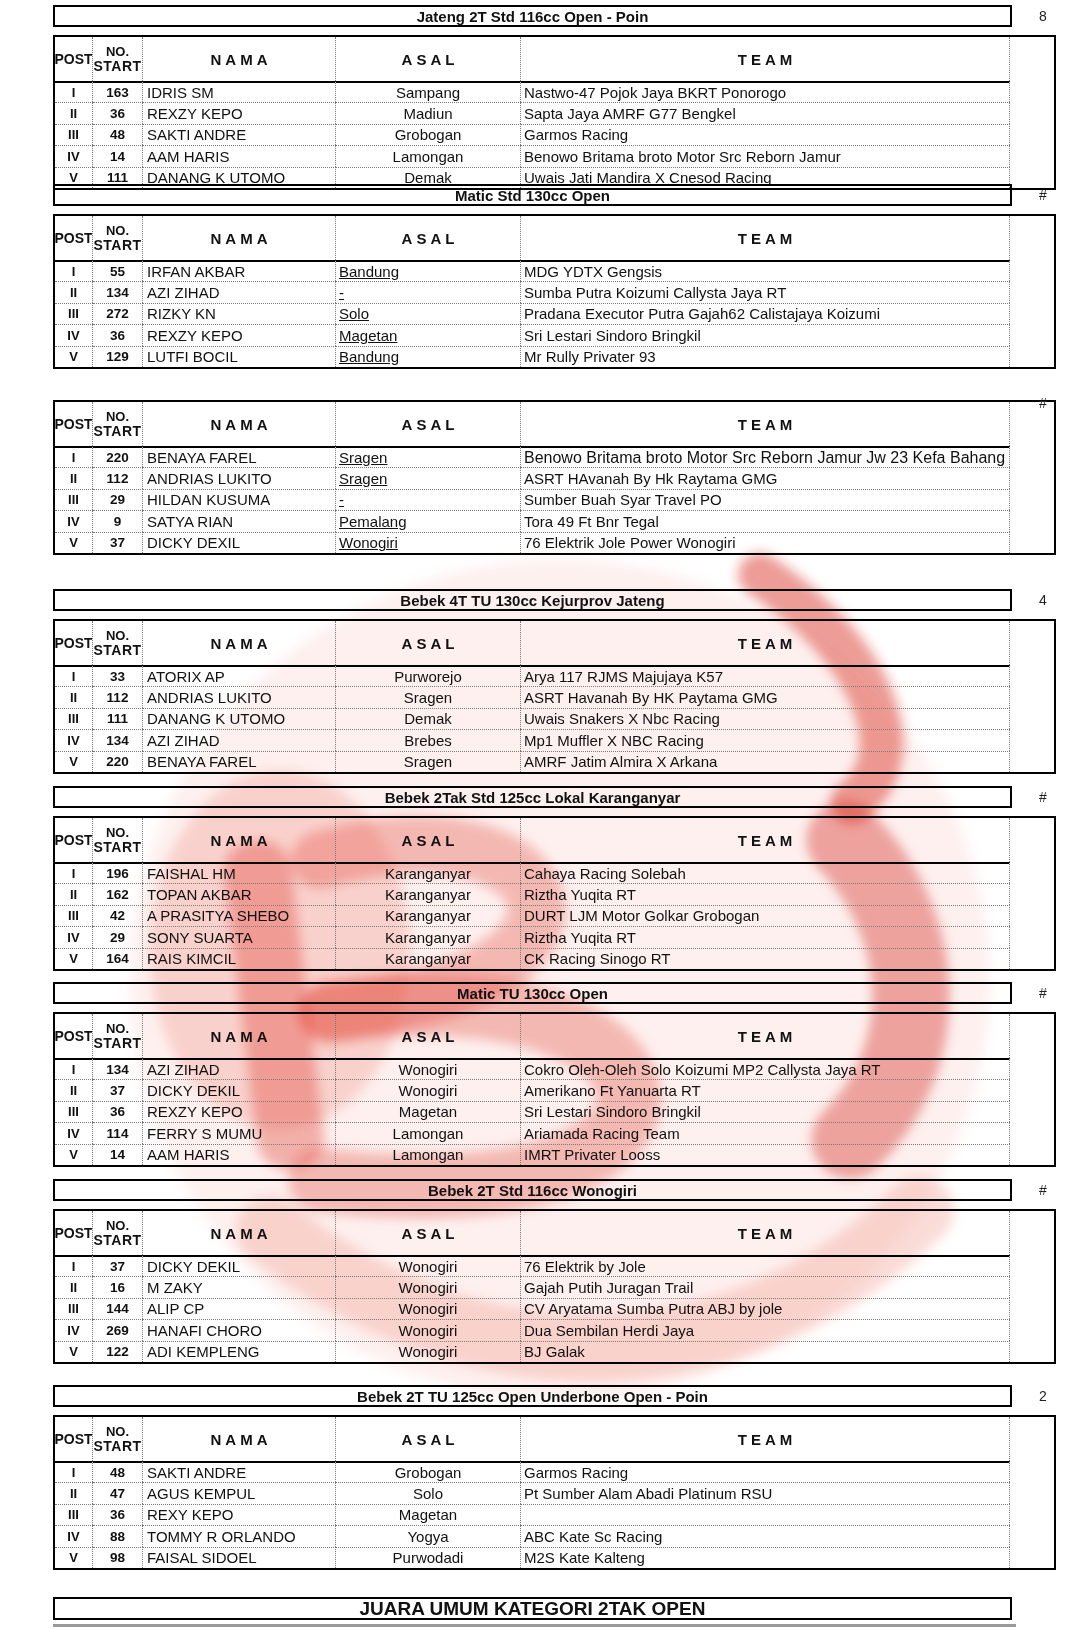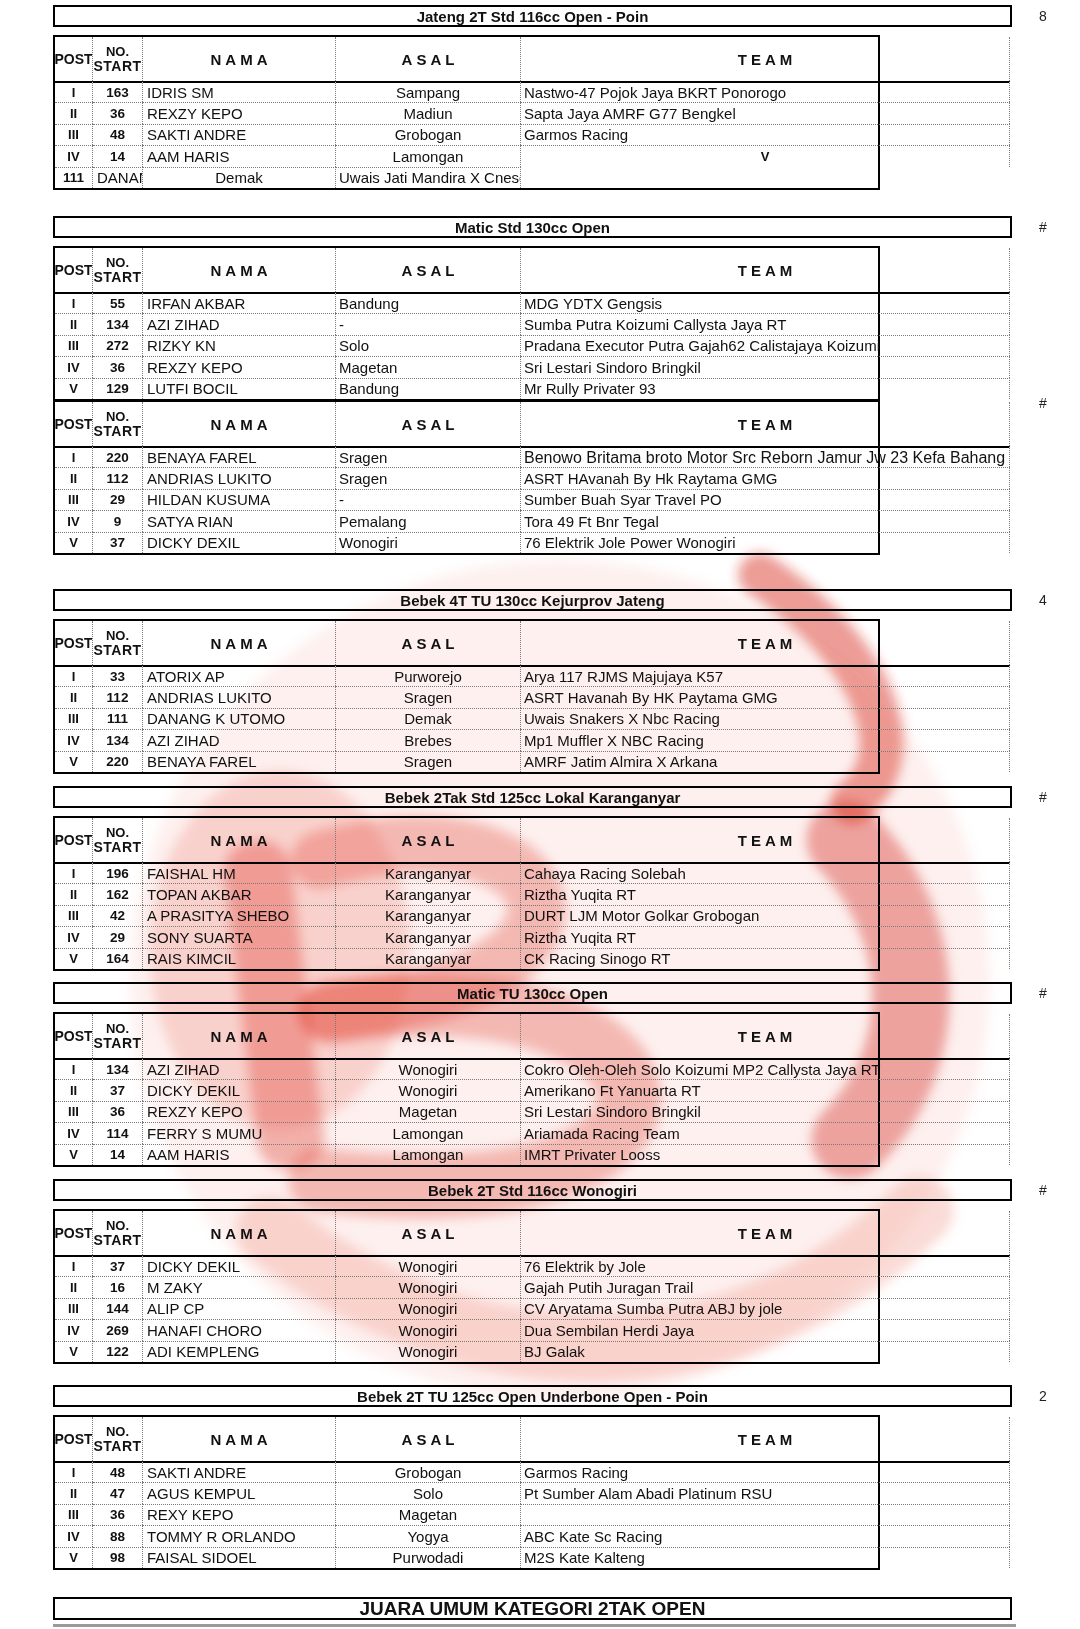--- a/index.html
+++ b/index.html
@@ -13,21 +13,21 @@
   .title-bar{
     box-sizing:border-box;width:959px;height:22px;border:2px solid #000;
     display:flex;align-items:center;justify-content:center;
     font-weight:bold;font-size:15px;white-space:nowrap;background:transparent;
   }
   .page-ref{
     position:absolute;left:975px;top:0;width:30px;height:22px;
     display:flex;align-items:center;justify-content:center;font-size:14px;color:#222;
   }
   .grid{
-    box-sizing:border-box;margin-top:8px;width:827px;border:2px solid #000;
+    box-sizing:border-box;margin-top:8px;width:1003px;border:2px solid #000;
     display:grid;
     grid-template-columns:38px 50px 193px 185px 489px 36px;
     grid-template-rows:44px repeat(5,21.4px);
     background:transparent;
   }
   .cell{
     box-sizing:border-box;display:flex;align-items:center;
     overflow:hidden;white-space:nowrap;
   }
   .vline{border-right:1px dotted #7a7a7a;}
@@ -36,21 +36,21 @@
   .h-no{flex-direction:column;justify-content:center;align-items:center;font-weight:bold;font-size:13px;line-height:15px;}
   .h-no .l2{font-size:14px;letter-spacing:0.5px;}
   .h-big{justify-content:center;font-weight:bold;font-size:15px;letter-spacing:4px;text-indent:4px;}
   .r-first{border-top:2px solid #000;}
   .r-next{border-top:1px dotted #7a7a7a;}
   .c-pos{justify-content:center;font-weight:bold;font-size:13px;}
   .c-no{justify-content:center;font-weight:bold;font-size:13.5px;}
   .c-nama{padding-left:4px;font-size:15px;}
   .c-asal{font-size:15px;}
   .asal-center .c-asal{justify-content:center;}
-  .asal-left .c-asal{justify-content:flex-start;padding-left:3px;}
+  .asal-left .c-asal{justify-content:flex-start;padding-left:3px;text-decoration:underline;}
   .c-team{padding-left:3px;font-size:15px;}
   .c-team.small{font-size:16px;}
   .footer-bar{
     position:absolute;left:53px;top:1597px;z-index:1;
     box-sizing:border-box;width:959px;height:23px;border:2px solid #000;
     display:flex;align-items:center;justify-content:center;
     font-weight:bold;font-size:19px;background:transparent;
   }
   .bottom-line{
     position:absolute;left:53px;top:1624px;width:963px;height:3px;
@@ -110,30 +110,31 @@
   <div class="cell vline c-pos r-next">III</div>
   <div class="cell vline c-no r-next">48</div>
   <div class="cell vline c-nama r-next">SAKTI ANDRE</div>
   <div class="cell vline c-asal r-next">Grobogan</div>
   <div class="cell vline c-team r-next">Garmos Racing</div>
 
   <div class="cell vline c-pos r-next">IV</div>
   <div class="cell vline c-no r-next">14</div>
   <div class="cell vline c-nama r-next">AAM HARIS</div>
   <div class="cell vline c-asal r-next">Lamongan</div>
+  <div class="cell vline c-team r-next">Benowo Britama broto Motor Src Reborn Jamur</div>
 
   <div class="cell vline c-pos r-next">V</div>
   <div class="cell vline c-no r-next">111</div>
   <div class="cell vline c-nama r-next">DANANG K UTOMO</div>
   <div class="cell vline c-asal r-next">Demak</div>
   <div class="cell vline c-team r-next">Uwais Jati Mandira X Cnesod Racing</div>
 </div>
   </div>
 
-  <div class="block" style="top: 216px;">
+  <div class="block" style="top: 184px;">
     <div class="title-bar">
       <span>Matic Std 130cc Open</span>
     </div>
     <div class="page-ref">#</div>
     <div class="grid asal-left">
       <div class="cell spacer"></div>
       <div class="cell vline h-pos">POST</div>
       <div class="cell vline h-no">
         <span>NO.</span>
         <span class="l2">START</span>

